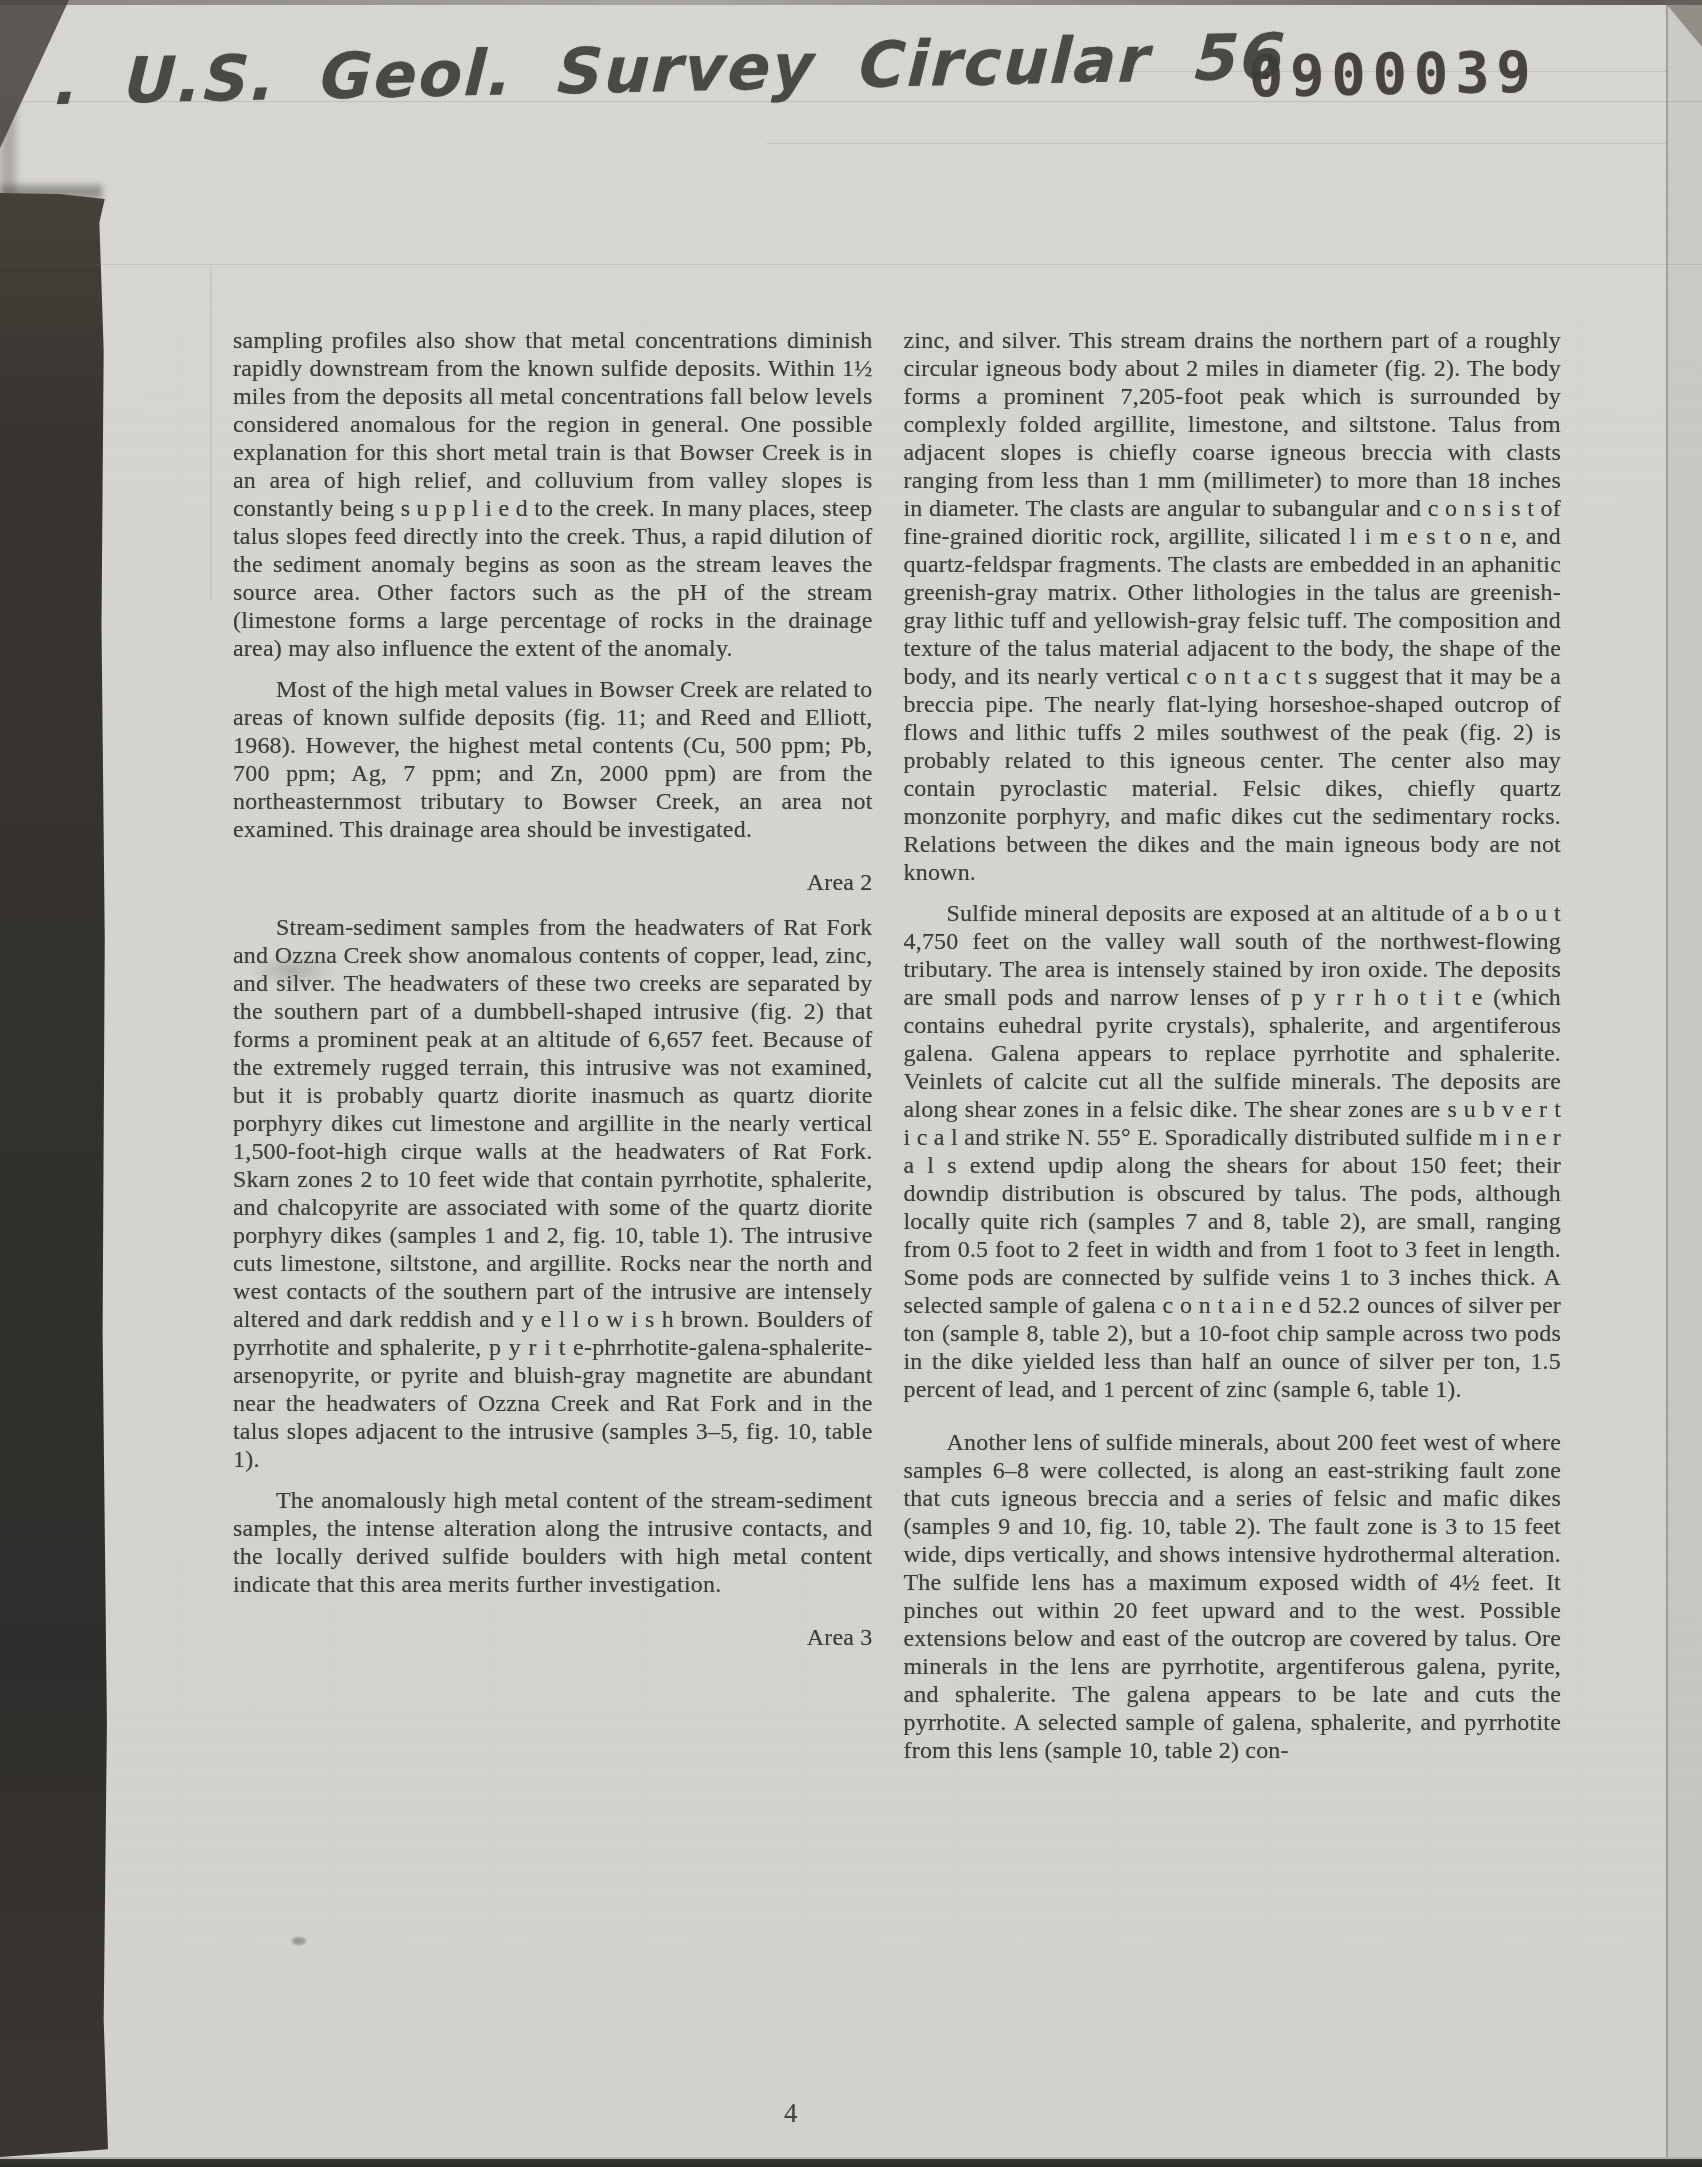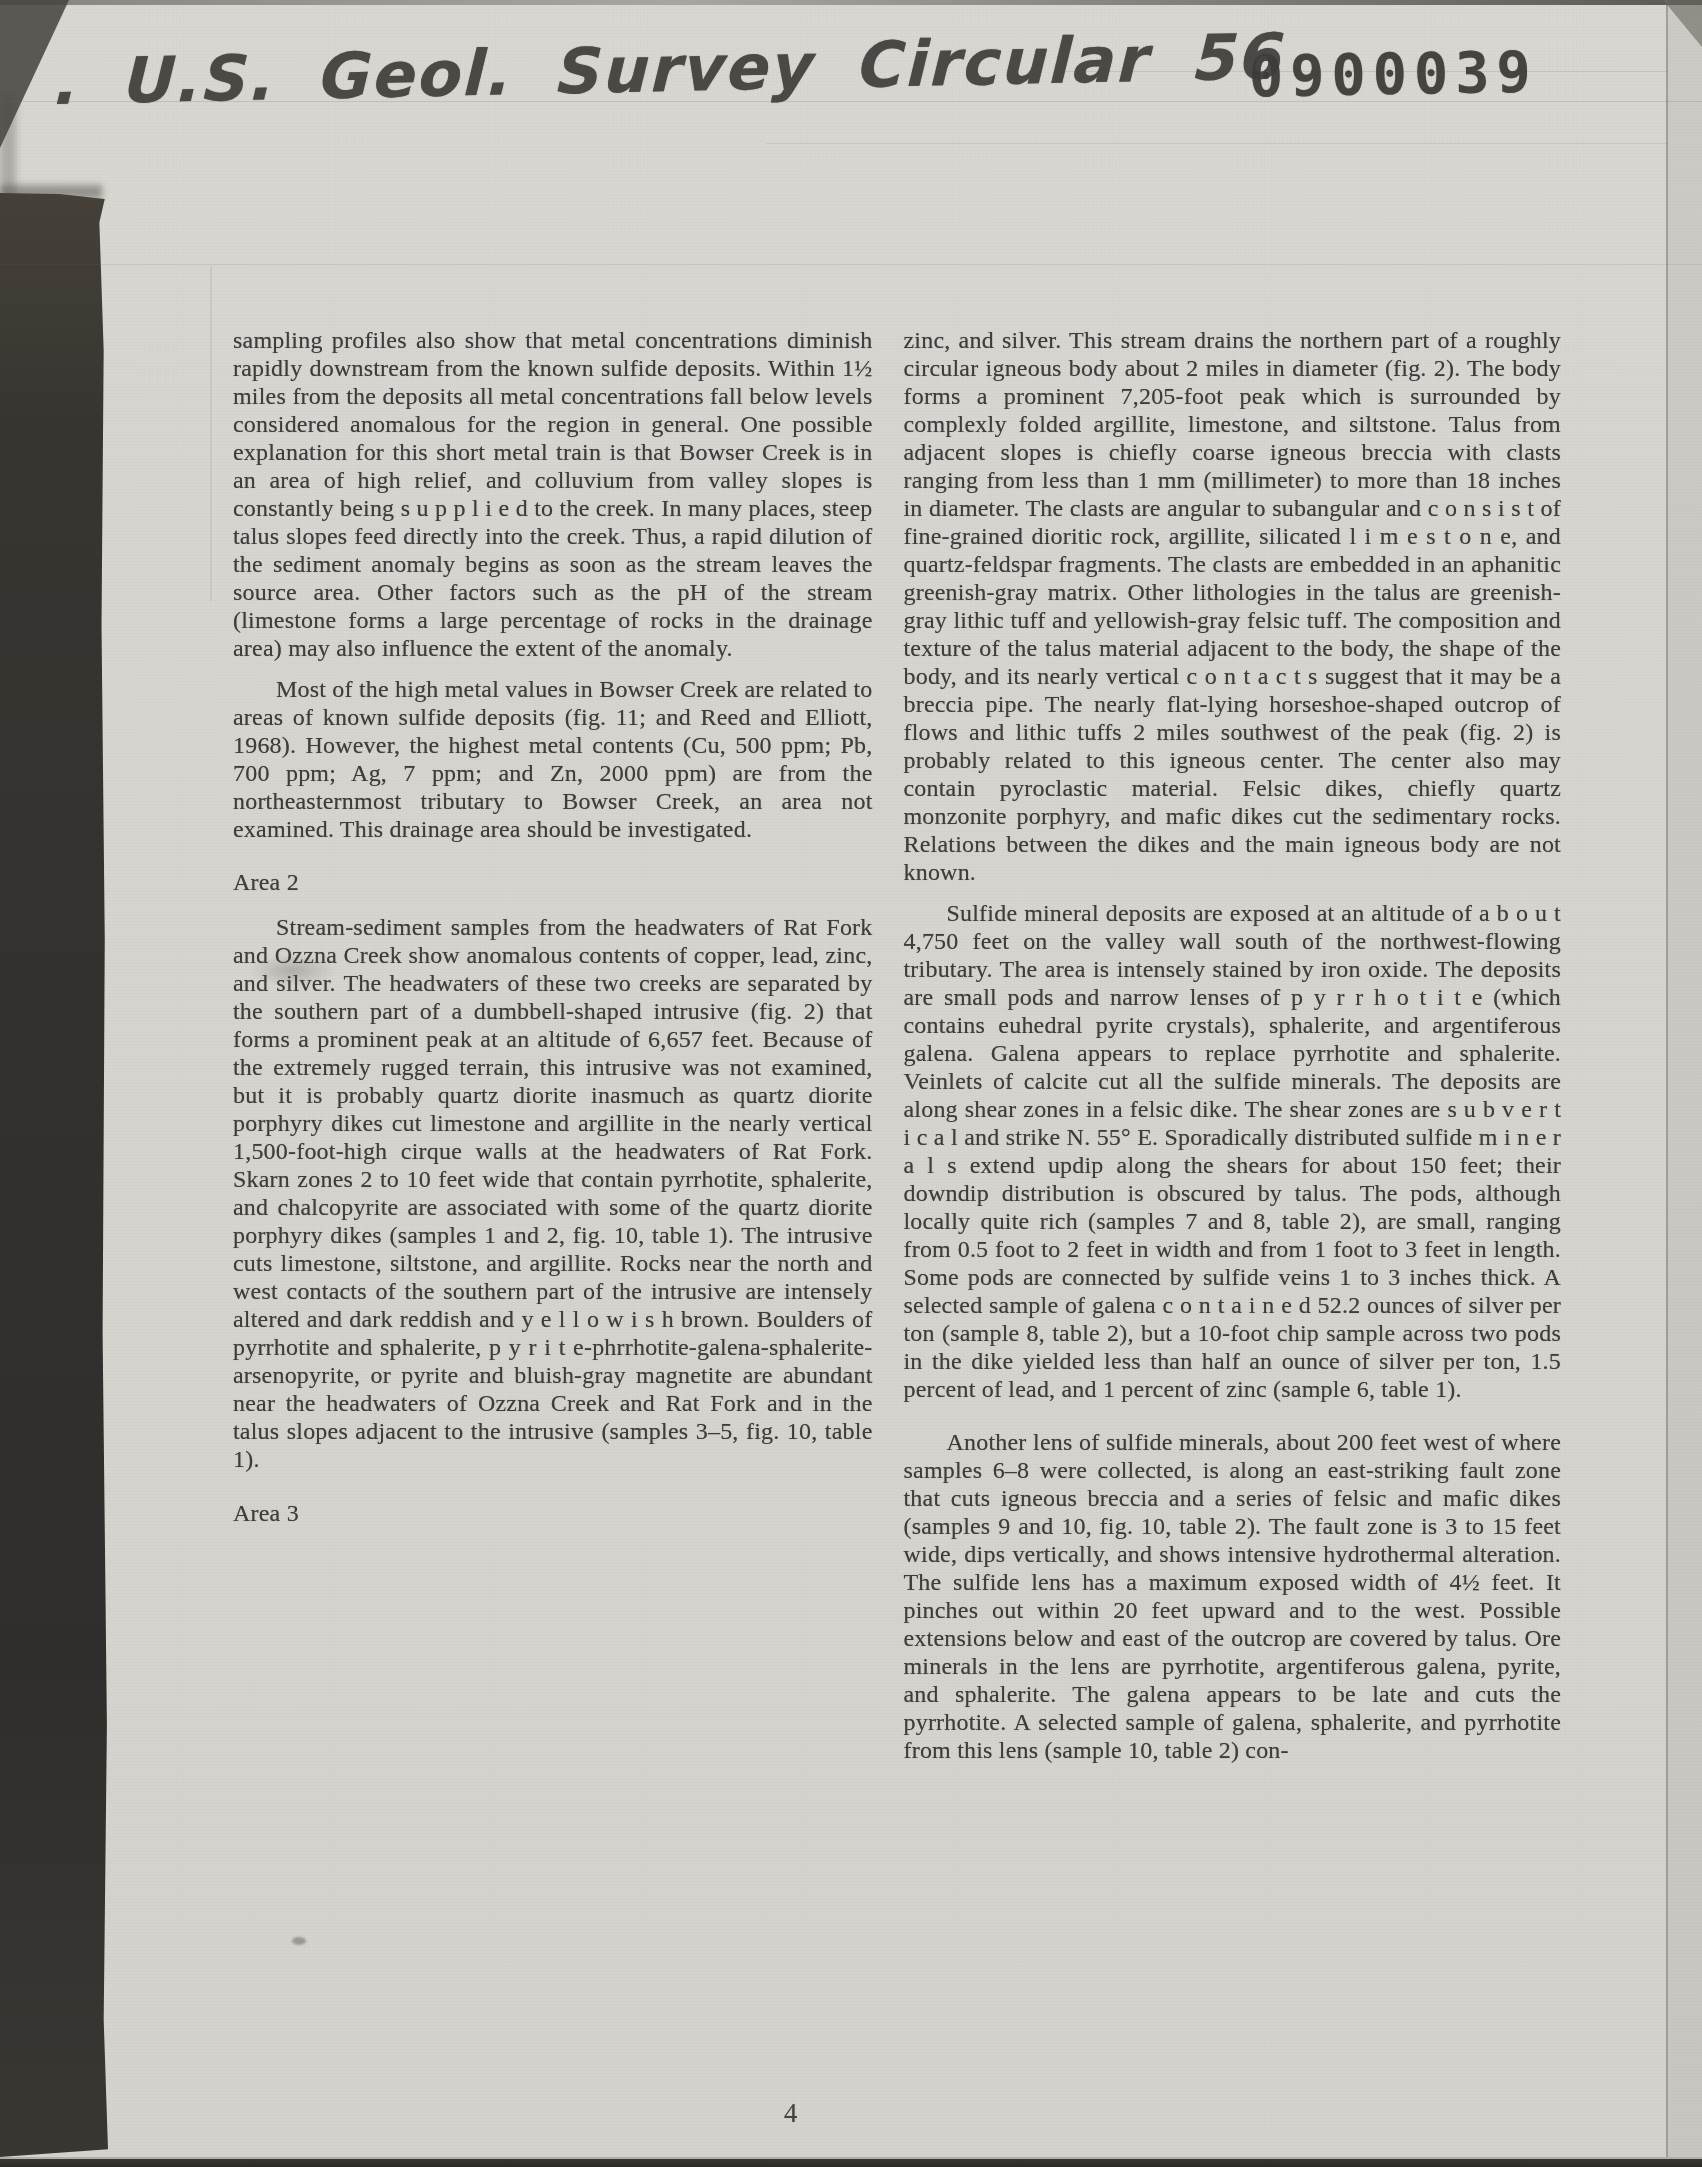--- a/index.html
+++ b/index.html
@@ -66,21 +66,21 @@
     display:flex;gap:31px;
     color:#3e3d3b;
     font-size:24px;line-height:28px;letter-spacing:0.2px;
     text-shadow:0 0 0.7px rgba(62,60,58,.55);
   }
   .col-left{width:640px;}
   .col-right{width:658px;}
   .para{margin:0 0 12.8px;text-align:justify;hyphens:auto;}
   .para.indent{text-indent:43px;}
   .para.gap-before{margin-top:25.6px;}
-  .heading{text-align:left;margin:25.6px 0 16.7px;}
+  .heading{text-align:right;margin:25.6px 0 16.7px;}
   .page-number{
     position:absolute;left:784px;top:2098px;
     font-size:26.6px;color:#46443f;text-shadow:0 0 0.7px rgba(62,60,58,.5);
   }
 </style>
 </head>
 <body>
 
 <div class="page">
 
@@ -102,20 +102,21 @@
 
   <div class="handwriting">. U.S. Geol. Survey Circular 56</div>
   <div class="stamp">0900039</div>
 
   <div class="columns">
     <div class="col-left">
         <div class="para">sampling profiles also show that metal concentrations diminish rapidly downstream from the known sulfide deposits. Within 1½ miles from the deposits all metal concentrations fall below levels considered anomalous for the region in general. One possible explanation for this short metal train is that Bowser Creek is in an area of high relief, and colluvium from valley slopes is constantly being s u p p l i e d to the creek. In many places, steep talus slopes feed directly into the creek. Thus, a rapid dilution of the sediment anomaly begins as soon as the stream leaves the source area. Other factors such as the pH of the stream (limestone forms a large percentage of rocks in the drainage area) may also influence the extent of the anomaly.</div>
         <div class="para indent">Most of the high metal values in Bowser Creek are related to areas of known sulfide deposits (fig. 11; and Reed and Elliott, 1968). However, the highest metal contents (Cu, 500 ppm; Pb, 700 ppm; Ag, 7 ppm; and Zn, 2000 ppm) are from the northeasternmost tributary to Bowser Creek, an area not examined. This drainage area should be investigated.</div>
         <div class="heading">Area 2</div>
         <div class="para indent">Stream-sediment samples from the headwaters of Rat Fork and Ozzna Creek show anomalous contents of copper, lead, zinc, and silver. The headwaters of these two creeks are separated by the southern part of a dumbbell-shaped intrusive (fig. 2) that forms a prominent peak at an altitude of 6,657 feet. Because of the extremely rugged terrain, this intrusive was not examined, but it is probably quartz diorite inasmuch as quartz diorite porphyry dikes cut limestone and argillite in the nearly vertical 1,500-foot-high cirque walls at the headwaters of Rat Fork. Skarn zones 2 to 10 feet wide that contain pyrrhotite, sphalerite, and chalcopyrite are associated with some of the quartz diorite porphyry dikes (samples 1 and 2, fig. 10, table 1). The intrusive cuts limestone, siltstone, and argillite. Rocks near the north and west contacts of the southern part of the intrusive are intensely altered and dark reddish and y e l l o w i s h brown. Boulders of pyrrhotite and sphalerite, p y r i t e-phrrhotite-galena-sphalerite-arsenopyrite, or pyrite and bluish-gray magnetite are abundant near the headwaters of Ozzna Creek and Rat Fork and in the talus slopes adjacent to the intrusive (samples 3–5, fig. 10, table 1).</div>
+        <div class="para indent">The anomalously high metal content of the stream-sediment samples, the intense alteration along the intrusive contacts, and the locally derived sulfide boulders with high metal content indicate that this area merits further investigation.</div>
         <div class="heading">Area 3</div>
       </div>
     <div class="col-right">
         <div class="para">zinc, and silver. This stream drains the northern part of a roughly circular igneous body about 2 miles in diameter (fig. 2). The body forms a prominent 7,205-foot peak which is surrounded by complexly folded argillite, limestone, and siltstone. Talus from adjacent slopes is chiefly coarse igneous breccia with clasts ranging from less than 1 mm (millimeter) to more than 18 inches in diameter. The clasts are angular to subangular and c o n s i s t of fine-grained dioritic rock, argillite, silicated l i m e s t o n e, and quartz-feldspar fragments. The clasts are embedded in an aphanitic greenish-gray matrix. Other lithologies in the talus are greenish-gray lithic tuff and yellowish-gray felsic tuff. The composition and texture of the talus material adjacent to the body, the shape of the body, and its nearly vertical c o n t a c t s suggest that it may be a breccia pipe. The nearly flat-lying horseshoe-shaped outcrop of flows and lithic tuffs 2 miles southwest of the peak (fig. 2) is probably related to this igneous center. The center also may contain pyroclastic material. Felsic dikes, chiefly quartz monzonite porphyry, and mafic dikes cut the sedimentary rocks. Relations between the dikes and the main igneous body are not known.</div>
         <div class="para indent">Sulfide mineral deposits are exposed at an altitude of a b o u t 4,750 feet on the valley wall south of the northwest-flowing tributary. The area is intensely stained by iron oxide. The deposits are small pods and narrow lenses of p y r r h o t i t e (which contains euhedral pyrite crystals), sphalerite, and argentiferous galena. Galena appears to replace pyrrhotite and sphalerite. Veinlets of calcite cut all the sulfide minerals. The deposits are along shear zones in a felsic dike. The shear zones are s u b v e r t i c a l and strike N. 55° E. Sporadically distributed sulfide m i n e r a l s extend updip along the shears for about 150 feet; their downdip distribution is obscured by talus. The pods, although locally quite rich (samples 7 and 8, table 2), are small, ranging from 0.5 foot to 2 feet in width and from 1 foot to 3 feet in length. Some pods are connected by sulfide veins 1 to 3 inches thick. A selected sample of galena c o n t a i n e d 52.2 ounces of silver per ton (sample 8, table 2), but a 10-foot chip sample across two pods in the dike yielded less than half an ounce of silver per ton, 1.5 percent of lead, and 1 percent of zinc (sample 6, table 1).</div>
         <div class="para indent gap-before">Another lens of sulfide minerals, about 200 feet west of where samples 6–8 were collected, is along an east-striking fault zone that cuts igneous breccia and a series of felsic and mafic dikes (samples 9 and 10, fig. 10, table 2). The fault zone is 3 to 15 feet wide, dips vertically, and shows intensive hydrothermal alteration. The sulfide lens has a maximum exposed width of 4½ feet. It pinches out within 20 feet upward and to the west. Possible extensions below and east of the outcrop are covered by talus. Ore minerals in the lens are pyrrhotite, argentiferous galena, pyrite, and sphalerite. The galena appears to be late and cuts the pyrrhotite. A selected sample of galena, sphalerite, and pyrrhotite from this lens (sample 10, table 2) con-</div>
       </div>
   </div>
 
   <div class="page-number">4</div>

